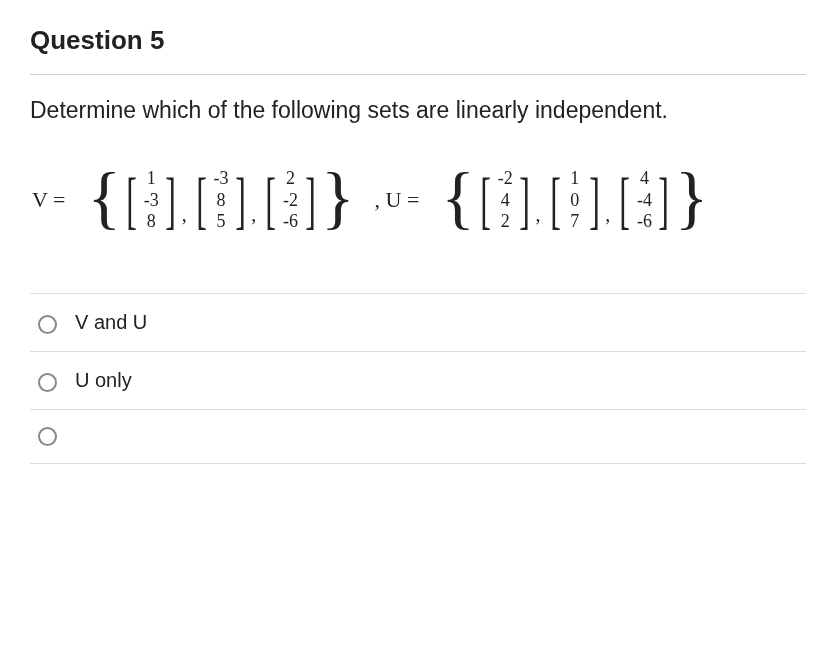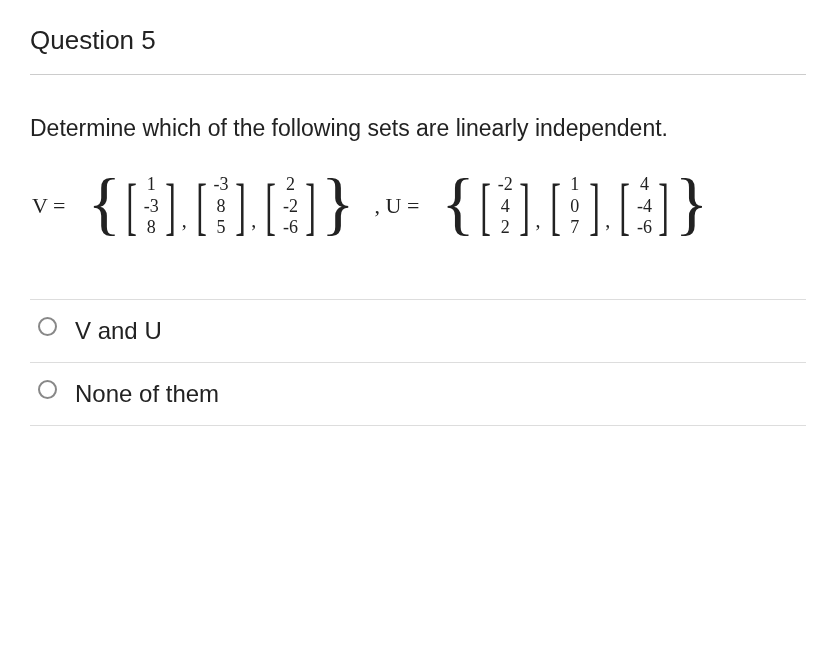--- a/index.html
+++ b/index.html
@@ -6,29 +6,29 @@
     body {
       font-family: -apple-system, BlinkMacSystemFont, "Segoe UI", Arial, sans-serif;
       background: #fff;
       width: 836px;
       height: 658px;
       padding: 25px 30px;
       color: #222;
     }
     .question-title {
       font-size: 26px;
-      font-weight: 400;
+      font-weight: 700;
       padding-bottom: 18px;
       border-bottom: 1px solid #ccc;
-      margin-bottom: 40px;
+      margin-bottom: 22px;
     }
     .prompt {
       font-size: 23px;
       font-weight: 400;
-      margin-bottom: 32px;
+      margin-bottom: 44px;
     }
     .math-row {
       display: flex;
       align-items: center;
       font-family: "Times New Roman", serif;
       font-size: 22px;
       gap: 6px;
       margin-bottom: 60px;
       margin-left: 2px;
     }
@@ -72,25 +72,25 @@
       line-height: 1.2;
       gap: 0;
     }
     .col span { min-width: 18px; text-align: center; }
     .comma { font-size: 20px; margin: 0 2px 0 -2px; position: relative; top: 14px; }
     .options {
       margin-top: 10px;
     }
     .option {
       display: flex;
-      align-items: flex-start;
+      align-items: flex-end;
       gap: 18px;
       padding: 17px 8px 17px 8px;
       border-bottom: 1px solid #ddd;
-      font-size: 24px;
+      font-size: 20px;
     }
     .option:first-child { border-top: 1px solid #ddd; }
     .radio {
       width: 19px;
       height: 19px;
       border: 2px solid #888;
       border-radius: 50%;
       flex-shrink: 0;
       background: #fff;
     }
@@ -178,15 +178,18 @@
   </span>
 </div>
 
 <div class="options">
   <div class="option">
     <span class="radio"></span>
     <span>V and U</span>
   </div>
   <div class="option">
     <span class="radio"></span>
-    <span>None of them</span>
+    <span>U only</span>
+  </div>
+  <div class="option">
+    <span class="radio"></span>
   </div>
 </div>
 
 </body></html>

